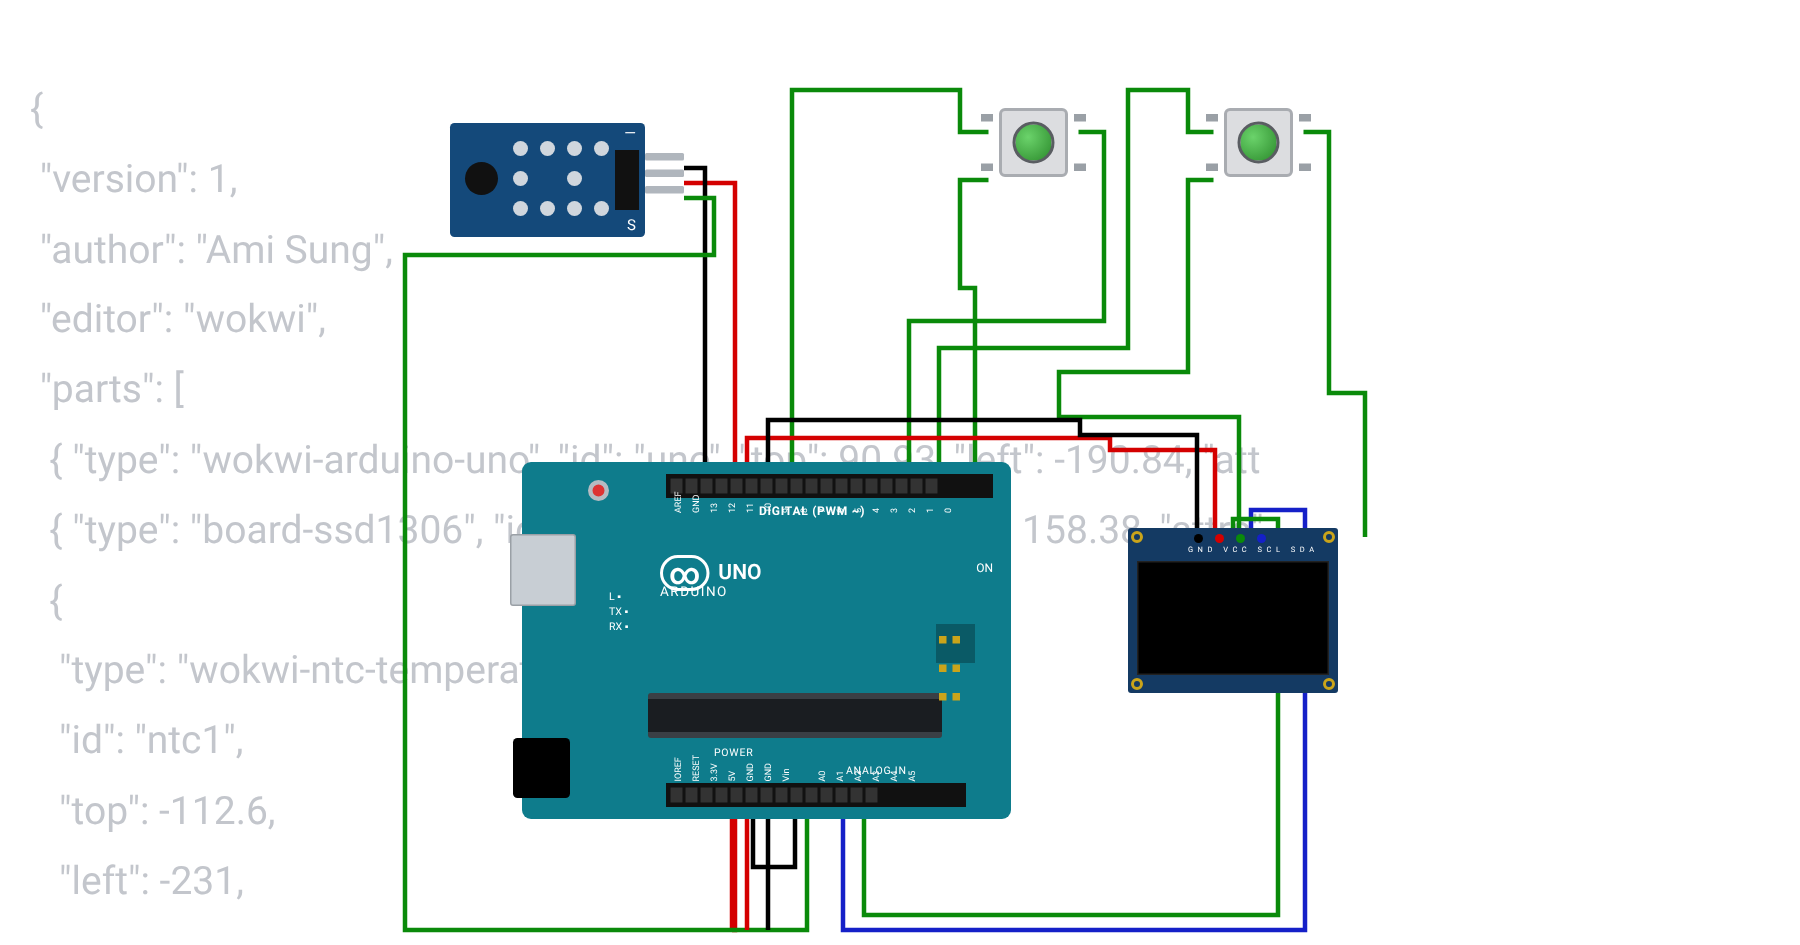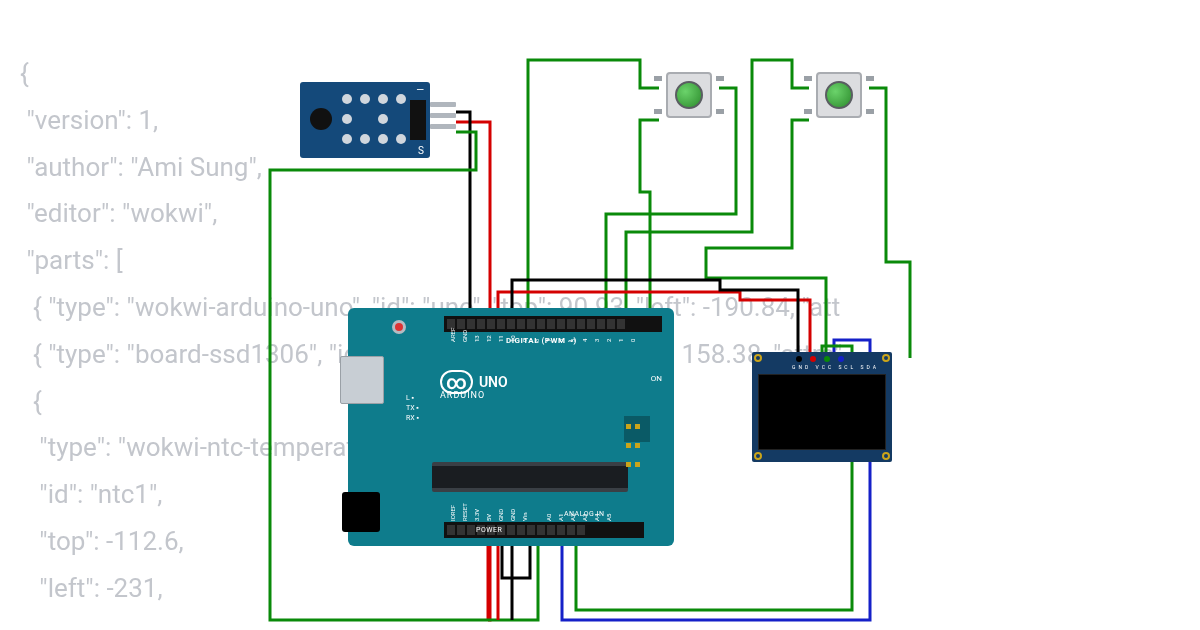--- a/index.html
+++ b/index.html
@@ -233,21 +233,21 @@
     position: absolute;
     top: 28px;
     left: 158px;
     color: #fff;
     font-size: 8px;
     letter-spacing: 0.5px;
     font-weight: bold;
   }
   .arduino .label-power {
     position: absolute;
-    bottom: 12px;
+    bottom: 40px;
     left: 128px;
     color: #fff;
     font-size: 7px;
     letter-spacing: 0.5px;
     text-align: right;
   }
   .arduino .label-analog {
     position: absolute;
     bottom: 28px;
     left: 216px;

